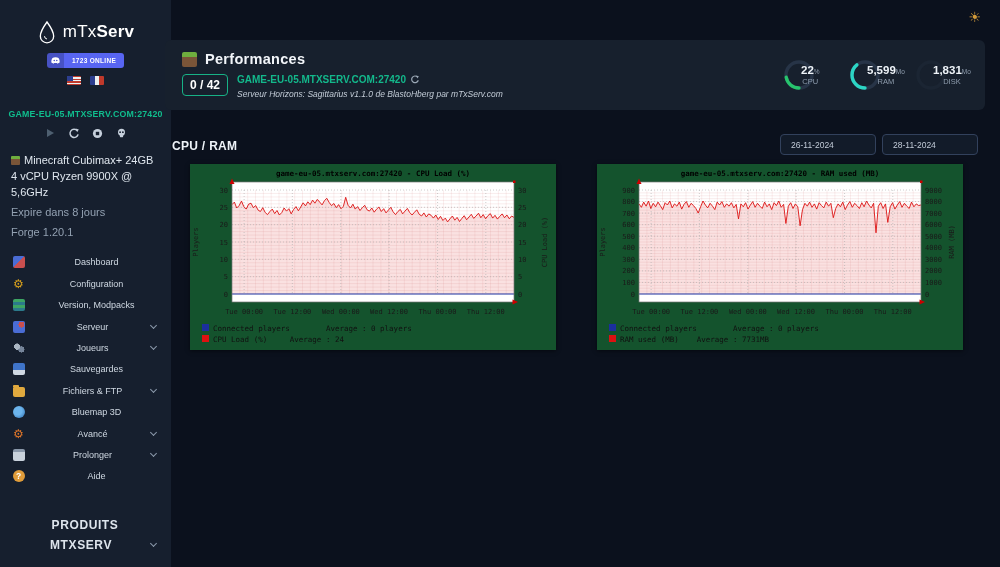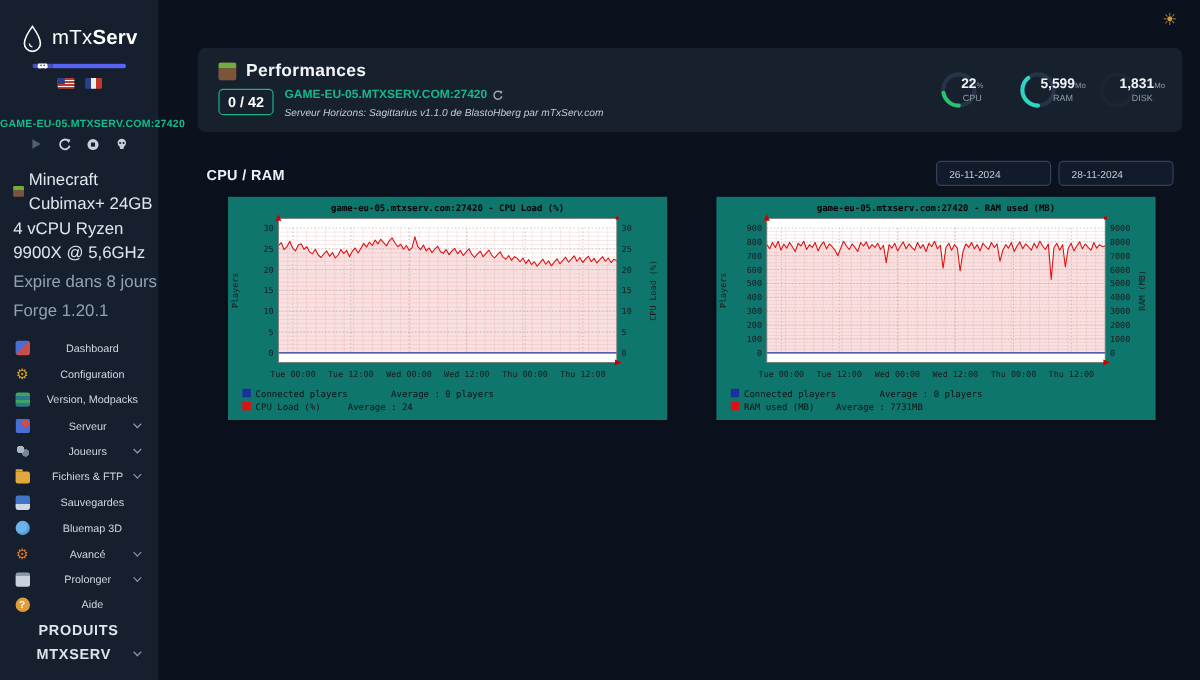--- a/index.html
+++ b/index.html
@@ -1,41 +1,41 @@
 <!DOCTYPE html>
 <html><head>
 <meta charset="utf-8">
 <style>
   * { margin:0; padding:0; box-sizing:border-box; }
   html,body { width:1000px; height:567px; overflow:hidden; background:#0b111d;
     font-family:"Liberation Sans", sans-serif; color:#e8edf3; position:relative; }
 
   
-  .sidebar { position:absolute; left:0; top:0; bottom:0; width:132px; background:#161f2e;
+  .sidebar { position:absolute; left:0; top:0; bottom:0; width:171px; background:#161f2e;
     display:flex; flex-direction:column; }
   .logo-row { margin-top:20px; display:flex; justify-content:center; align-items:center; gap:6px; }
   .logo-text { font-size:17px; color:#fff; font-weight:300; letter-spacing:.2px; }
   .logo-text b { font-weight:700; }
   .discord-badge { margin:9px auto 0; height:15px; border-radius:3px; overflow:hidden;
     display:flex; cursor:pointer; }
   .db-left { background:#4752c4; width:17px; display:flex; align-items:center; justify-content:center; }
   .db-right { background:#5865f2; padding:0 8px; font-size:6.5px; font-weight:700; color:#fff;
     line-height:15px; letter-spacing:.3px; }
   .flags { margin:8px auto 0; display:flex; gap:9px; }
   .flag { width:14px; height:9px; border-radius:1px; cursor:pointer; position:relative; }
   .flag-us { background:repeating-linear-gradient(180deg,#c0392b 0 1.3px,#ecf0f1 1.3px 2.6px); }
   .flag-us::after { content:''; position:absolute; left:0; top:0; width:6px; height:5px; background:#2c3e8f; }
   .flag-fr { background:linear-gradient(90deg,#2c3e8f 0 33%,#ecf0f1 33% 66%,#c0392b 66%); }
 
   .server-name { margin-top:24px; text-align:center; color:#10bd8d; font-size:8.8px; font-weight:700;
     letter-spacing:.2px; cursor:pointer; white-space:nowrap; }
   .controls { margin-top:7px; display:flex; justify-content:center; align-items:center; gap:13px; height:14px; }
   .ctl { cursor:pointer; display:flex; align-items:center; }
 
-  .server-info { margin-top:13px; padding-left:11px; font-size:14px; color:#dfe6ee; line-height:1.45; }
+  .server-info { margin-top:13px; padding-left:11px; font-size:11px; color:#dfe6ee; line-height:1.45; }
   .si-row { display:flex; align-items:center; gap:4px; }
   .si-muted { color:#93a1b2; margin-top:4px; }
   .grass-mini { width:9px; height:9px; border-radius:1px; flex:none;
     background:linear-gradient(180deg,#6fae3e 0 33%,#7a5538 33%); }
 
   .menu { margin-top:11px; width:100%; }
   .menu-item { display:flex; align-items:center; height:21.4px; padding:0 12px; cursor:pointer;
     font-size:9px; color:#cfd8e2; }
   .mi-icon { width:13px; height:13px; margin-right:9px; flex:none; display:flex;
     align-items:center; justify-content:center; }
@@ -95,21 +95,21 @@
   .stat-label { font-size:7.5px; color:#8f9dae; margin-top:1px; }
 
   .section-title { position:absolute; left:172px; top:139px; font-size:12px; font-weight:700;
     color:#eef3f8; letter-spacing:.3px; }
   .date-inputs { position:absolute; right:22px; top:134px; display:flex; gap:6px; }
   .date-input { width:96px; height:21px; background:#121b29; border:1px solid #32415c;
     border-radius:4px; color:#c2cbd8; font-size:8.5px; padding:0 10px;
     font-family:"Liberation Sans",sans-serif; }
 
   .charts { position:absolute; left:190px; top:164px; display:flex; gap:41px; }
-  .chart-card { width:366px; height:186px; background:#0f766e;
+  .chart-card { width:366px; height:186px; background:#14532d;
     box-shadow:0 1px 4px rgba(0,0,0,.5); }
   .chart-card svg { display:block; width:366px; height:186px;
     font-family:"DejaVu Sans Mono",monospace; }
 </style>
 </head>
 <body>
 
 <div class="sidebar">
   <div class="logo-row">
     <svg width="20" height="24" viewBox="0 0 24 28">
@@ -201,30 +201,30 @@
       </div>
       <div class="menu-item">
         <span class="mi-icon">
           <span class="shape icn-players"></span>
         </span>
         <span class="mi-label">Joueurs</span>
         <span class="chev"></span>
       </div>
       <div class="menu-item">
         <span class="mi-icon">
+          <span class="shape icn-backup"></span>
+        </span>
+        <span class="mi-label">Sauvegardes</span>
+      </div>
+      <div class="menu-item">
+        <span class="mi-icon">
           <span class="shape icn-folder"></span>
         </span>
         <span class="mi-label">Fichiers &amp; FTP</span>
         <span class="chev"></span>
-      </div>
-      <div class="menu-item">
-        <span class="mi-icon">
-          <span class="shape icn-backup"></span>
-        </span>
-        <span class="mi-label">Sauvegardes</span>
       </div>
       <div class="menu-item">
         <span class="mi-icon">
           <span class="shape icn-map"></span>
         </span>
         <span class="mi-label">Bluemap 3D</span>
       </div>
       <div class="menu-item">
         <span class="mi-icon">
           <span class="glyph-gear orange">⚙</span>

